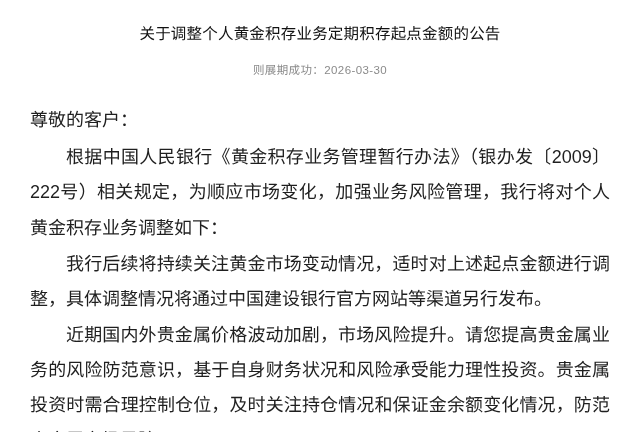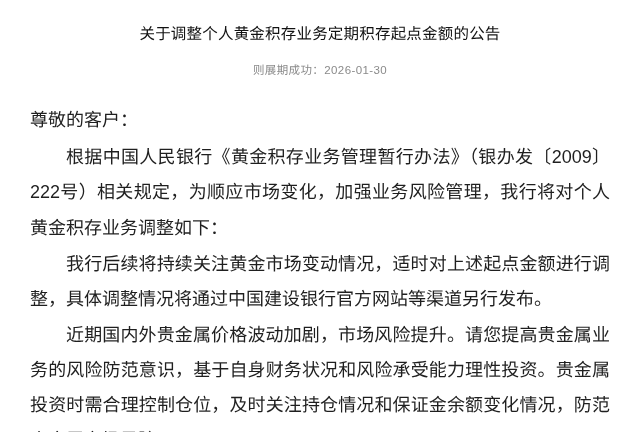--- a/index.html
+++ b/index.html
@@ -61,21 +61,21 @@
   }
 </style>
 </head>
 <body>
 
 <div class="page">
 
   <h1 class="title">关于调整个人黄金积存业务定期积存起点金额的公告</h1>
 
   <div class="meta">
-    <span>则展期成功：</span><span>2026-01-30</span>
+    <span>则展期成功：</span><span>2026-03-30</span>
   </div>
 
   <div class="body">
     <p class="salutation">尊敬的客户：</p>
     <p class="para">
       <span>根据中国人民银行《黄金积存业务管理暂行办法》（银办发〔2009〕222号）相关规定，为顺应市场变化，加强业务风险管理，我行将对个人黄金积存业务调整如下：</span>
     </p>
     <p class="para">
       <span>我行后续将持续关注黄金市场变动情况，适时对上述起点金额进行调整，具体调整情况将通过中国建设银行官方网站等渠道另行发布。</span>
     </p>

